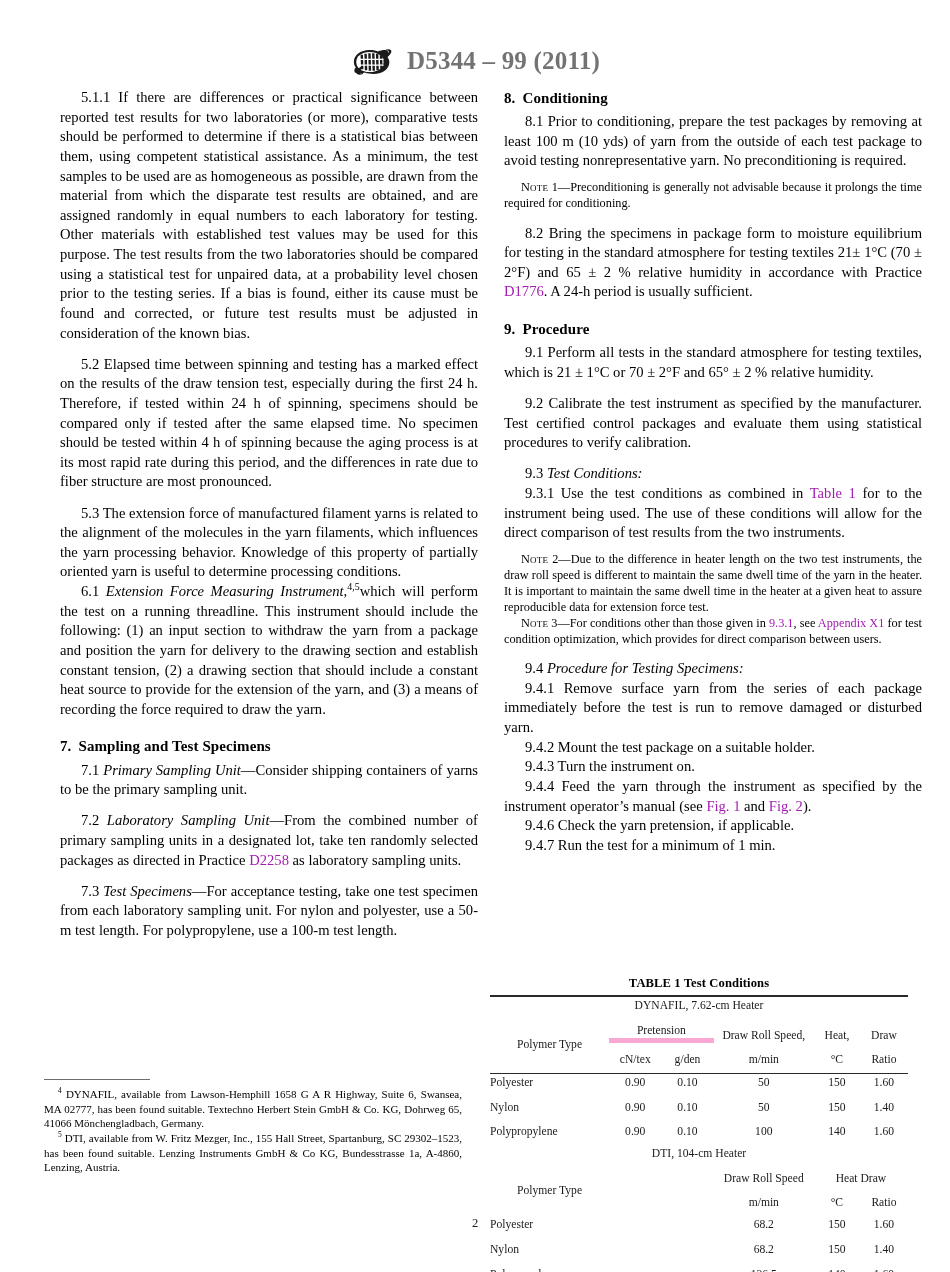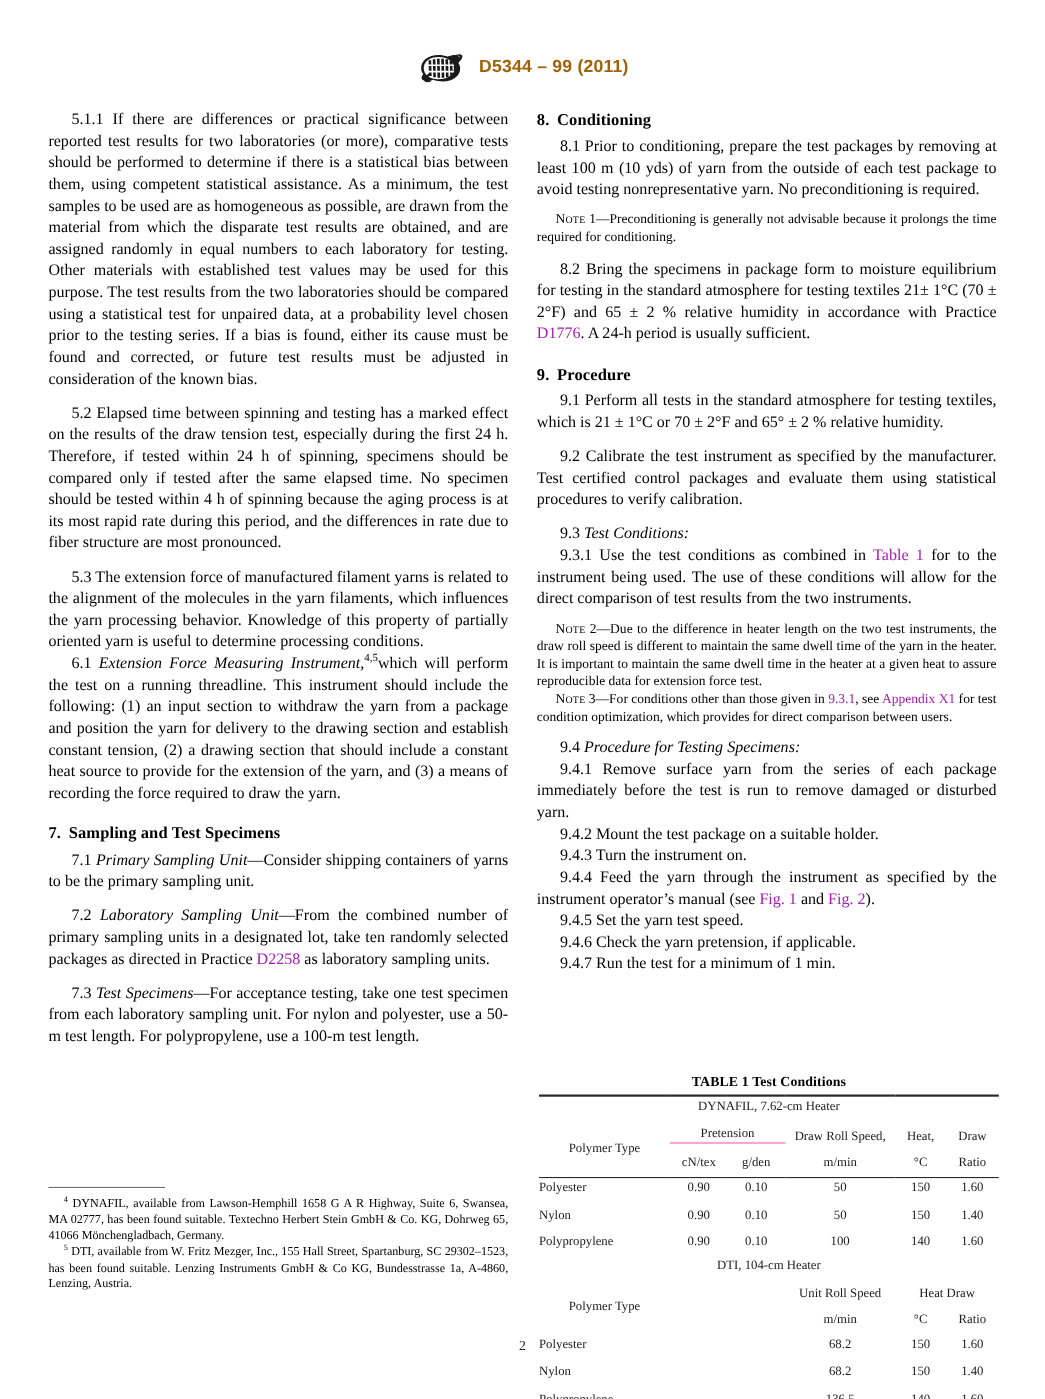--- a/index.html
+++ b/index.html
@@ -33,37 +33,38 @@
     gap: 9px;
   }
   .astm-logo {
     display: inline-block;
     width: 48px;
     height: 30px;
     position: relative;
     top: 1px;
   }
   .doc-designation {
-    font-family: Liberation Sans, sans-serif;
-    font-size: 16px;
+    font-family: Liberation Serif, serif;
+    font-size: 25px;
     font-weight: bold;
     letter-spacing: 0.2px;
-    color: #a16207;
+    color: #737373;
   }
 
   
   .col {
     position: absolute;
-    top: 100px;
+    top: 88px;
     width: 418px;
     font-size: 14.6px;
     line-height: 1.345;
     text-align: justify;
     text-justify: inter-word;
     hyphens: none;
+    margin-left: 16px;
   }
   .col-left  { left: 44px; }
   .col-right { left: 488px; }
 
   p.para {
     margin: 0 0 0px 0;
     text-indent: 21px;
   }
   p.para.spaced { margin-top: 11.5px; }
 
@@ -146,21 +147,21 @@
   .rule-top    { border-top: 2.0px solid #2a2a2a; }
   .rule-mid    { border-top: 1.0px solid #2a2a2a; }
   .rule-bottom { border-bottom: 1.0px solid #2a2a2a; }
   .spanhead {
     text-align: center;
     padding-top: 2px !important;
   }
   .ctr { text-align: center; }
   .lft { text-align: left; }
   .underline-span {
-    border-bottom: 2px solid #f9a8d4;
+    border-bottom: 5px solid #f9a8d4;
   }
   .pad-top-2 { padding-top: 2.5px !important; }
 
   
   col.c-poly { width: 28.5%; }
   col.c-cn   { width: 12.5%; }
   col.c-gd   { width: 12.5%; }
   col.c-drs  { width: 24%; }
   col.c-heat { width: 11%; }
   col.c-draw { width: 11.5%; }
@@ -299,21 +300,20 @@
     <p class="para">9.4.1 Remove surface yarn from the series of each package immediately before the test is run to remove damaged or disturbed yarn.</p>
 
     <p class="para">9.4.2 Mount the test package on a suitable holder.</p>
 
     <p class="para">9.4.3 Turn the instrument on.</p>
 
     <p class="para">
       <span>9.4.4 Feed the yarn through the instrument as specified by the instrument operator’s manual (see </span><span class="lnk">Fig. 1</span><span> and </span><span class="lnk">Fig. 2</span><span>).</span>
     </p>
 
-    <p class="para">9.4.5 Set the yarn test speed.</p>
 
     <p class="para">9.4.6 Check the yarn pretension, if applicable.</p>
 
     <p class="para">9.4.7 Run the test for a minimum of 1 min.</p>
   </div>
 
   <div class="table-wrap">
     <div class="table-caption">TABLE 1 Test Conditions</div>
 
     <table class="tbl">
@@ -374,21 +374,21 @@
           <td class="ctr">1.60</td>
         </tr>
 
         <tr>
           <td colspan="6" class="spanhead">DTI, 104-cm Heater</td>
         </tr>
 
         <tr>
           <td rowspan="2" class="ctr" style="vertical-align:middle">Polymer Type</td>
           <td colspan="2"></td>
-          <td class="ctr">Unit Roll Speed</td>
+          <td class="ctr">Draw Roll Speed</td>
           <td colspan="2" class="ctr">Heat Draw</td>
         </tr>
 
         <tr>
           <td colspan="2"></td>
           <td class="ctr">m/min</td>
           <td class="ctr">°C</td>
           <td class="ctr">Ratio</td>
         </tr>
 

